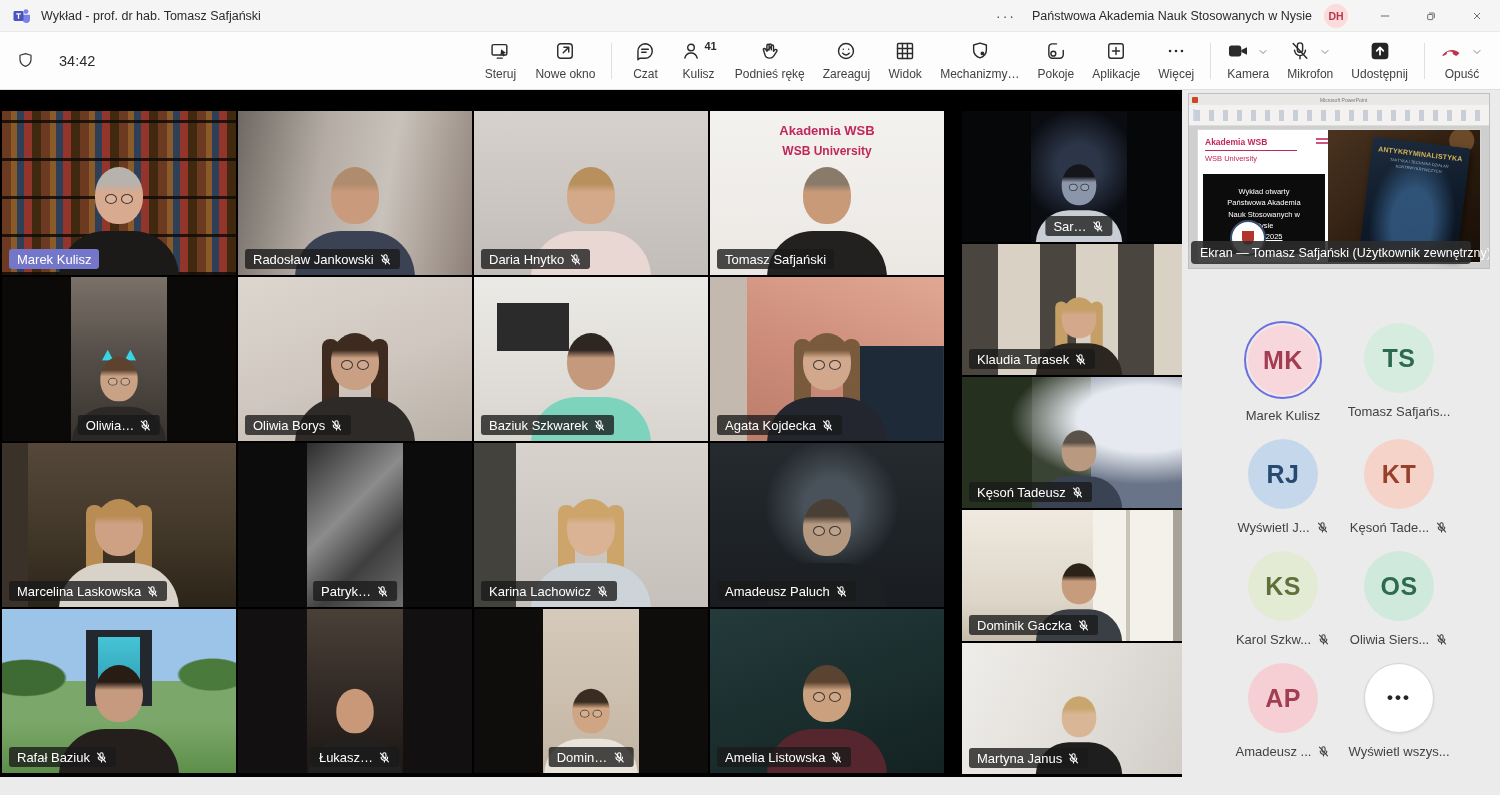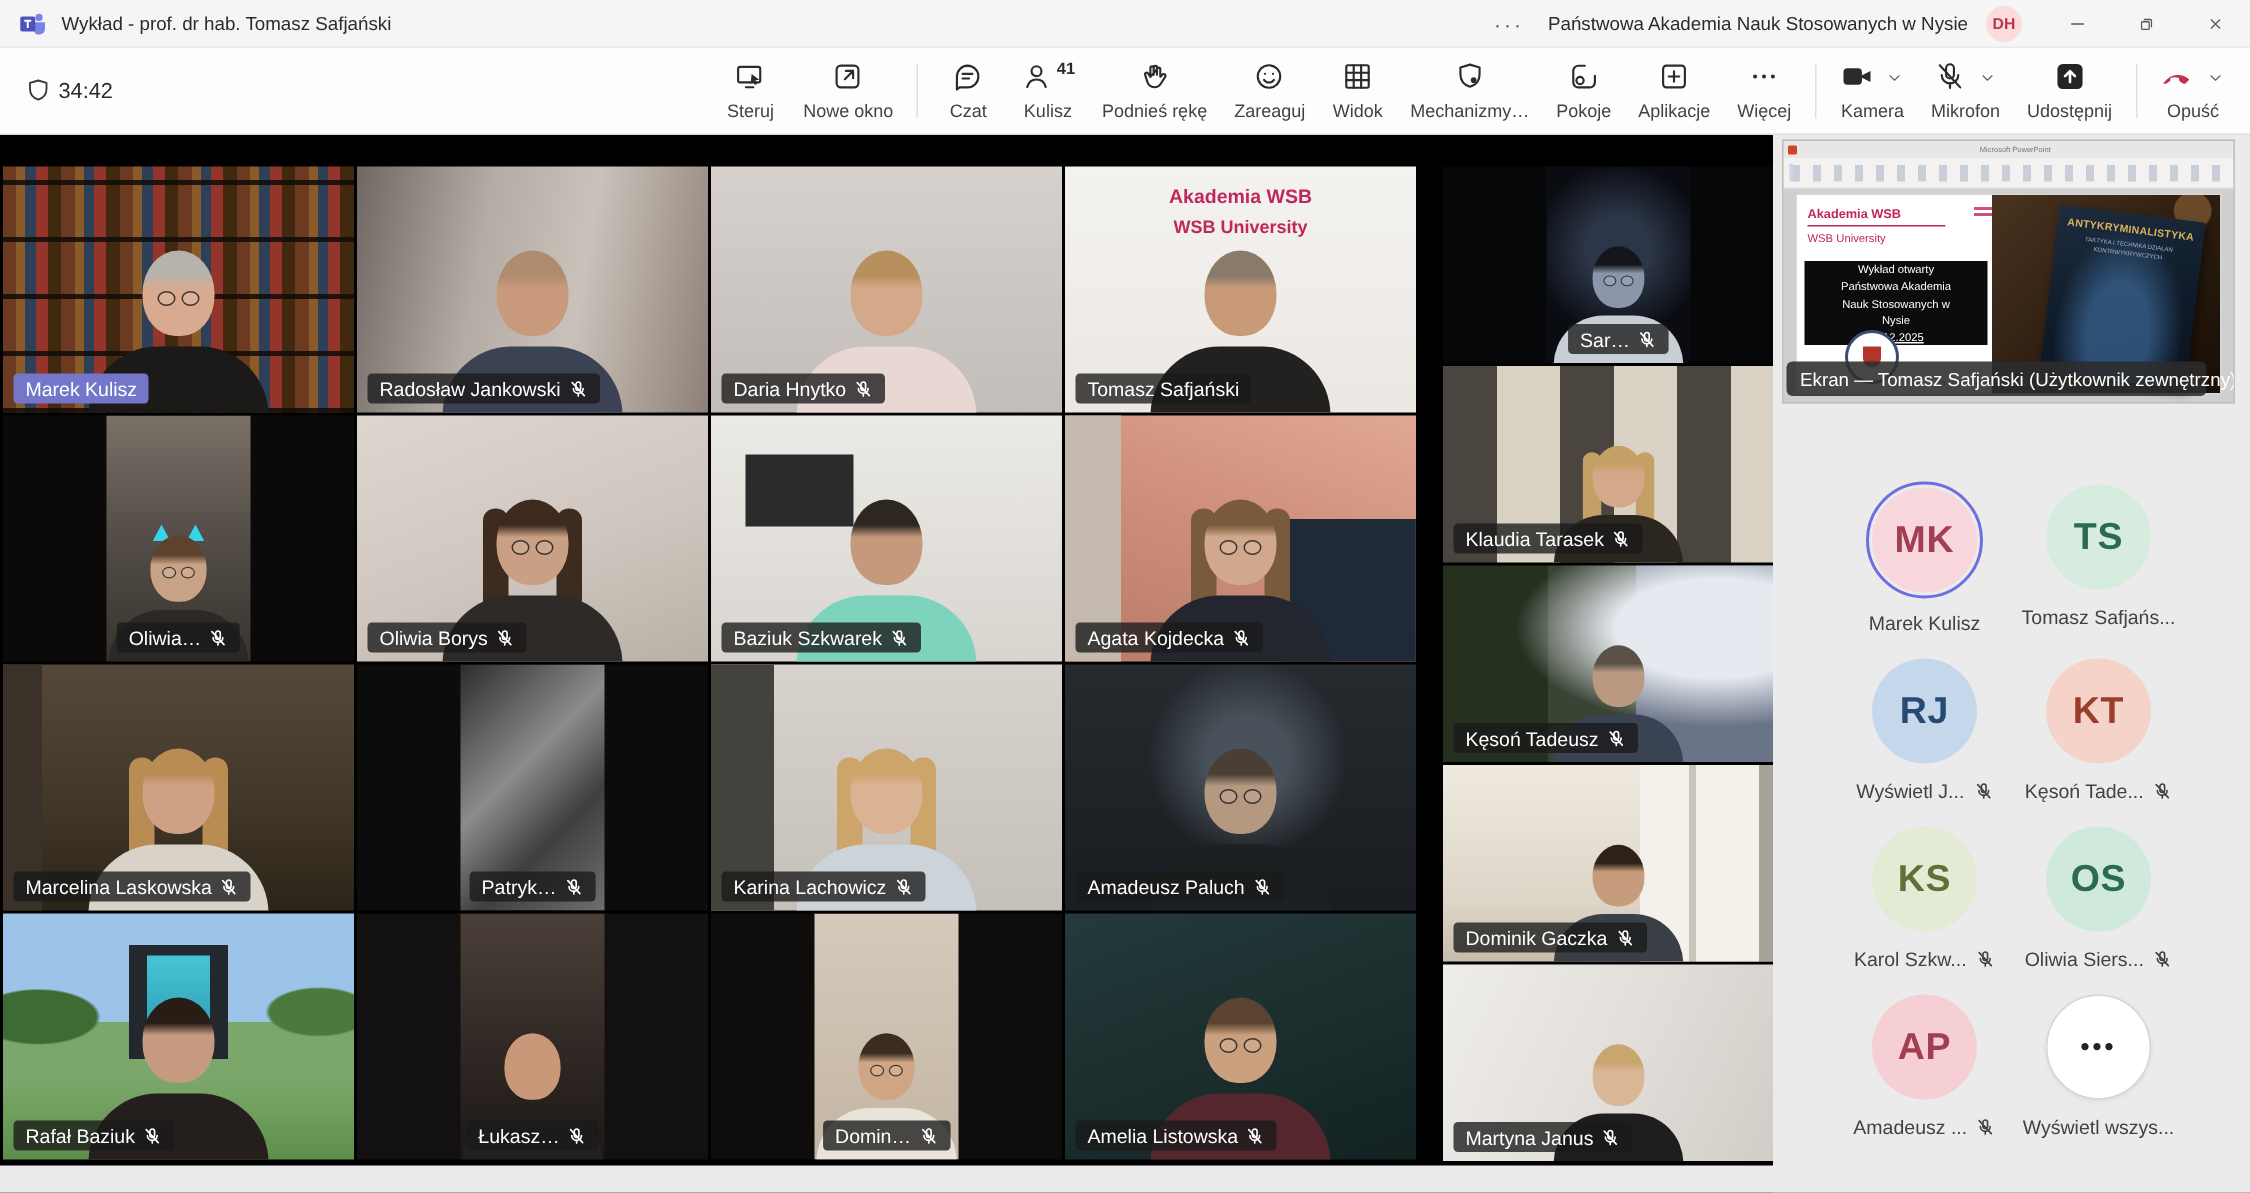--- a/index.html
+++ b/index.html
@@ -13,21 +13,21 @@
   .tb-title { font-size:12.5px; color:#2b2b2b; }
   .tb-right { margin-left:auto; display:flex; align-items:center; height:100%; }
   .tb-more { font-size:14px; color:#555; letter-spacing:2px; margin-right:16px; cursor:default; }
   .tb-org { font-size:12.5px; color:#2b2b2b; margin-right:12px; }
   .dh-badge { width:24px; height:24px; border-radius:50%; background:#fbdbdc; color:#b8374f; font-size:10.5px; font-weight:bold; display:flex; align-items:center; justify-content:center; margin-right:14px; }
   .win-btn { width:46px; height:100%; display:flex; align-items:center; justify-content:center; color:#555; }
   .win-btn svg { width:12px; height:12px; }
 
   
   .toolbar { height:58px; background:#fdfdfd; border-bottom:1px solid #dfdfdf; display:flex; align-items:center; padding:0 8px 0 16px; }
-  .timer { display:flex; align-items:center; gap:4px; font-size:14.5px; color:#2b2b2b; }
+  .timer { display:flex; align-items:center; gap:24px; font-size:14.5px; color:#2b2b2b; }
   .timer svg { width:19px; height:19px; }
   .tbar-group { margin-left:auto; display:flex; align-items:center; }
   .tb-btn { display:flex; flex-direction:column; align-items:center; justify-content:center; gap:3px; padding:5px 9px; min-width:52px; cursor:pointer; border:none; background:none; }
   .tb-ic-row { display:flex; align-items:flex-start; height:24px; }
   .tb-ic { width:22px; height:22px; color:#2b2b2b; }
   .tb-ic svg { width:22px; height:22px; }
   .tb-count { font-size:11px; font-weight:bold; color:#2b2b2b; margin-left:2px; line-height:1; margin-top:1px; }
   .tb-chev { width:12px; height:12px; color:#616161; margin-left:8px; margin-top:6px; }
   .tb-chev svg { width:12px; height:12px; }
   .tb-label { font-size:12px; color:#424242; white-space:nowrap; }
@@ -66,21 +66,21 @@
   .ppt-dot { width:6px; height:6px; background:#d04423; border-radius:1px; }
   .ppt-title { font-size:5px; color:#777; margin:0 auto; }
   .ppt-ribbon { height:21px; background:#f4f2f0; border-bottom:1px solid #ddd; background-image:linear-gradient(90deg,#c9d6e8 0 2px,transparent 2px) ,repeating-linear-gradient(90deg, rgba(120,140,170,.35) 0 5px, rgba(0,0,0,0) 5px 14px); background-size:100% 60%,96% 55%; background-position:4px 4px,6px 5px; background-repeat:no-repeat; }
   .ppt-slide { position:absolute; left:9px; right:9px; top:36px; bottom:6px; background:#fff; box-shadow:0 0 0 1px #d8d8d8; }
   .slide-logo { position:absolute; left:7px; top:7px; width:92px; }
   .slide-logo .al1 { font-size:8.5px; font-weight:bold; color:#c0275c; }
   .slide-logo .alrule { height:1px; background:#c0275c; margin:3px 0; }
   .slide-logo .al2 { font-size:7.5px; color:#c0275c; }
   .slide-redlines { position:absolute; left:118px; top:8px; width:52px; }
   .slide-redlines i { display:block; height:2px; background:#c0275c; margin-bottom:2px; opacity:.8; }
-  .slide-blackbox { position:absolute; left:5px; top:44px; width:122px; background:#0c0c0c; color:#fff; text-align:center; font-size:7.5px; line-height:1.5; padding:0 2px; }
+  .slide-blackbox { position:absolute; left:5px; top:44px; width:122px; background:#0c0c0c; color:#fff; text-align:center; font-size:7.5px; line-height:1.5; padding:12px 2px; }
   .slide-blackbox .date { text-decoration:underline; }
   .crest { position:absolute; left:32px; bottom:6px; width:36px; height:36px; border:2.5px solid #3c4c6e; border-radius:50%; background:#fff; display:flex; align-items:center; justify-content:center; }
   .crest i { width:12px; height:14px; background:#b3342a; border-radius:0 0 6px 6px; }
   .book-area { position:absolute; right:0; top:0; width:152px; height:100%; background:radial-gradient(circle at 88% 8%, #6b4a2a 0 12px, rgba(0,0,0,0) 13px), linear-gradient(135deg,#4a3320 0%,#2c1d10 55%,#180e06 100%); }
   .book { position:absolute; right:16px; top:12px; width:98px; height:112px; transform:rotate(7deg); border-radius:2px; background:radial-gradient(ellipse at 50% 72%, rgba(72,126,180,.55) 0 30%, rgba(0,0,0,0) 62%), linear-gradient(160deg,#1d2c3e 0%,#0f1b2a 55%,#0a121e 100%); padding:8px 5px; box-shadow:2px 3px 6px rgba(0,0,0,.5); }
   .book .bt { font-size:7px; font-weight:bold; color:#d8b45a; letter-spacing:.2px; text-align:center; }
   .book .bs { font-size:4px; color:#9ab0c4; text-align:center; margin-top:3px; line-height:1.5; }
   .share-caption { position:absolute; left:2px; top:147px; width:280px; height:23px; background:rgba(44,44,44,.88); border-radius:4px; color:#fff; font-size:12.5px; display:flex; align-items:center; padding:0 9px; white-space:nowrap; z-index:3; }
   .presenter-line { position:absolute; left:0; right:0; bottom:3px; text-align:center; font-size:5.5px; color:#666; }
 

